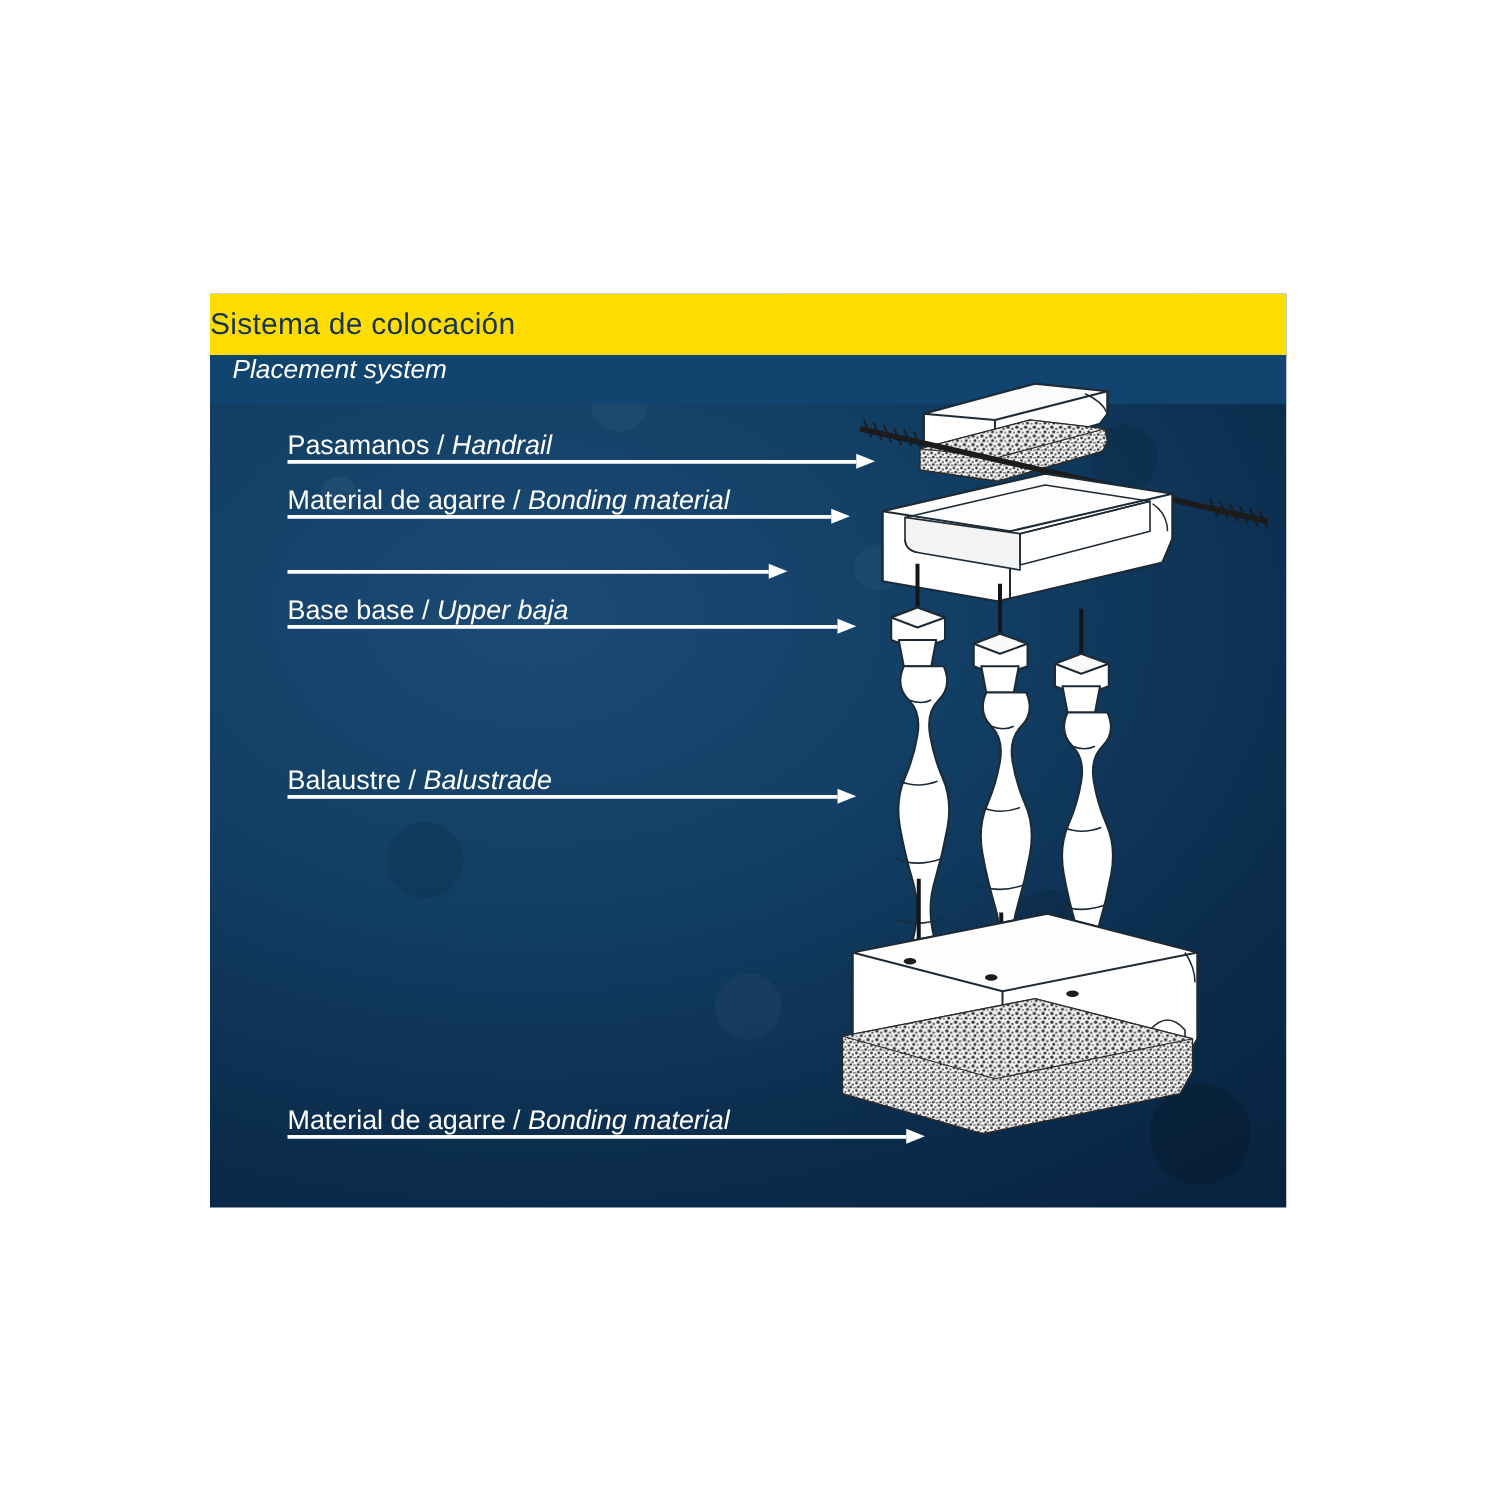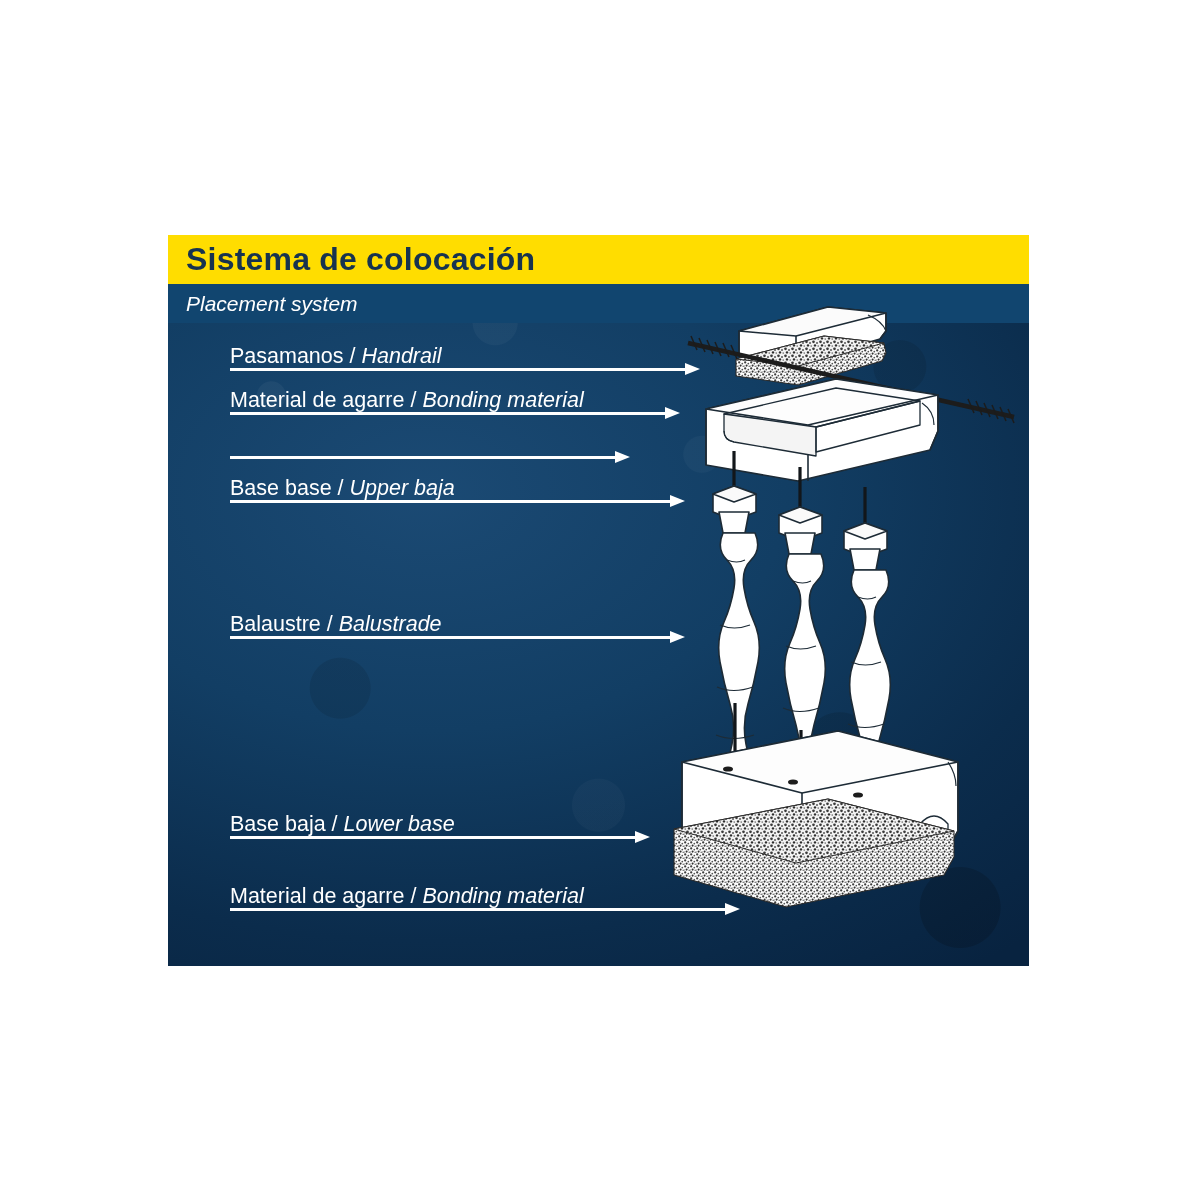--- a/index.html
+++ b/index.html
@@ -50,36 +50,34 @@
     position: absolute;
     left: 0;
     top: 0;
     width: 861px;
     height: 49px;
     background: #ffdd00;
     display: flex;
     align-items: center;
   }
   #header-title {
-    margin-left: 18px;
-    font-size: 32px;
-    font-weight: bold;
+    font-size: 24px;
+    font-weight: normal;
     color: #17334f;
     letter-spacing: 0.2px;
   }
   
   #subtitle-bar {
     position: absolute;
     left: 0;
     top: 49px;
     width: 861px;
     height: 39px;
     background: #11456f;
     display: flex;
-    align-items: center;
   }
   #subtitle-text {
     margin-left: 18px;
     font-size: 21px;
     font-style: italic;
     color: #ffffff;
   }
 
   
   .callout {
@@ -345,29 +343,20 @@
     <div class="callout" style="left:62px; top:365px; height:44px; width:520px;">
       <div class="label">
         <span class="es">Balaustre</span><span class="sep"> / </span><span class="en">Balustrade</span>
       </div>
       <div class="arrow" style="width:455px;">
         <div class="shaft" style="width:440px;"></div>
         <div class="head" style="left:440px;"></div>
       </div>
     </div>
 
-    <div class="callout" style="left:62px; top:565px; height:44px; width:520px;">
-      <div class="label">
-        <span class="es">Base baja</span><span class="sep"> / </span><span class="en">Lower base</span>
-      </div>
-      <div class="arrow" style="width:420px;">
-        <div class="shaft" style="width:405px;"></div>
-        <div class="head" style="left:405px;"></div>
-      </div>
-    </div>
 
     <div class="callout" style="left:62px; top:637px; height:44px; width:560px;">
       <div class="label">
         <span class="es">Material de agarre</span><span class="sep"> / </span><span class="en">Bonding material</span>
       </div>
       <div class="arrow" style="width:510px;">
         <div class="shaft" style="width:495px;"></div>
         <div class="head" style="left:495px;"></div>
       </div>
     </div>

